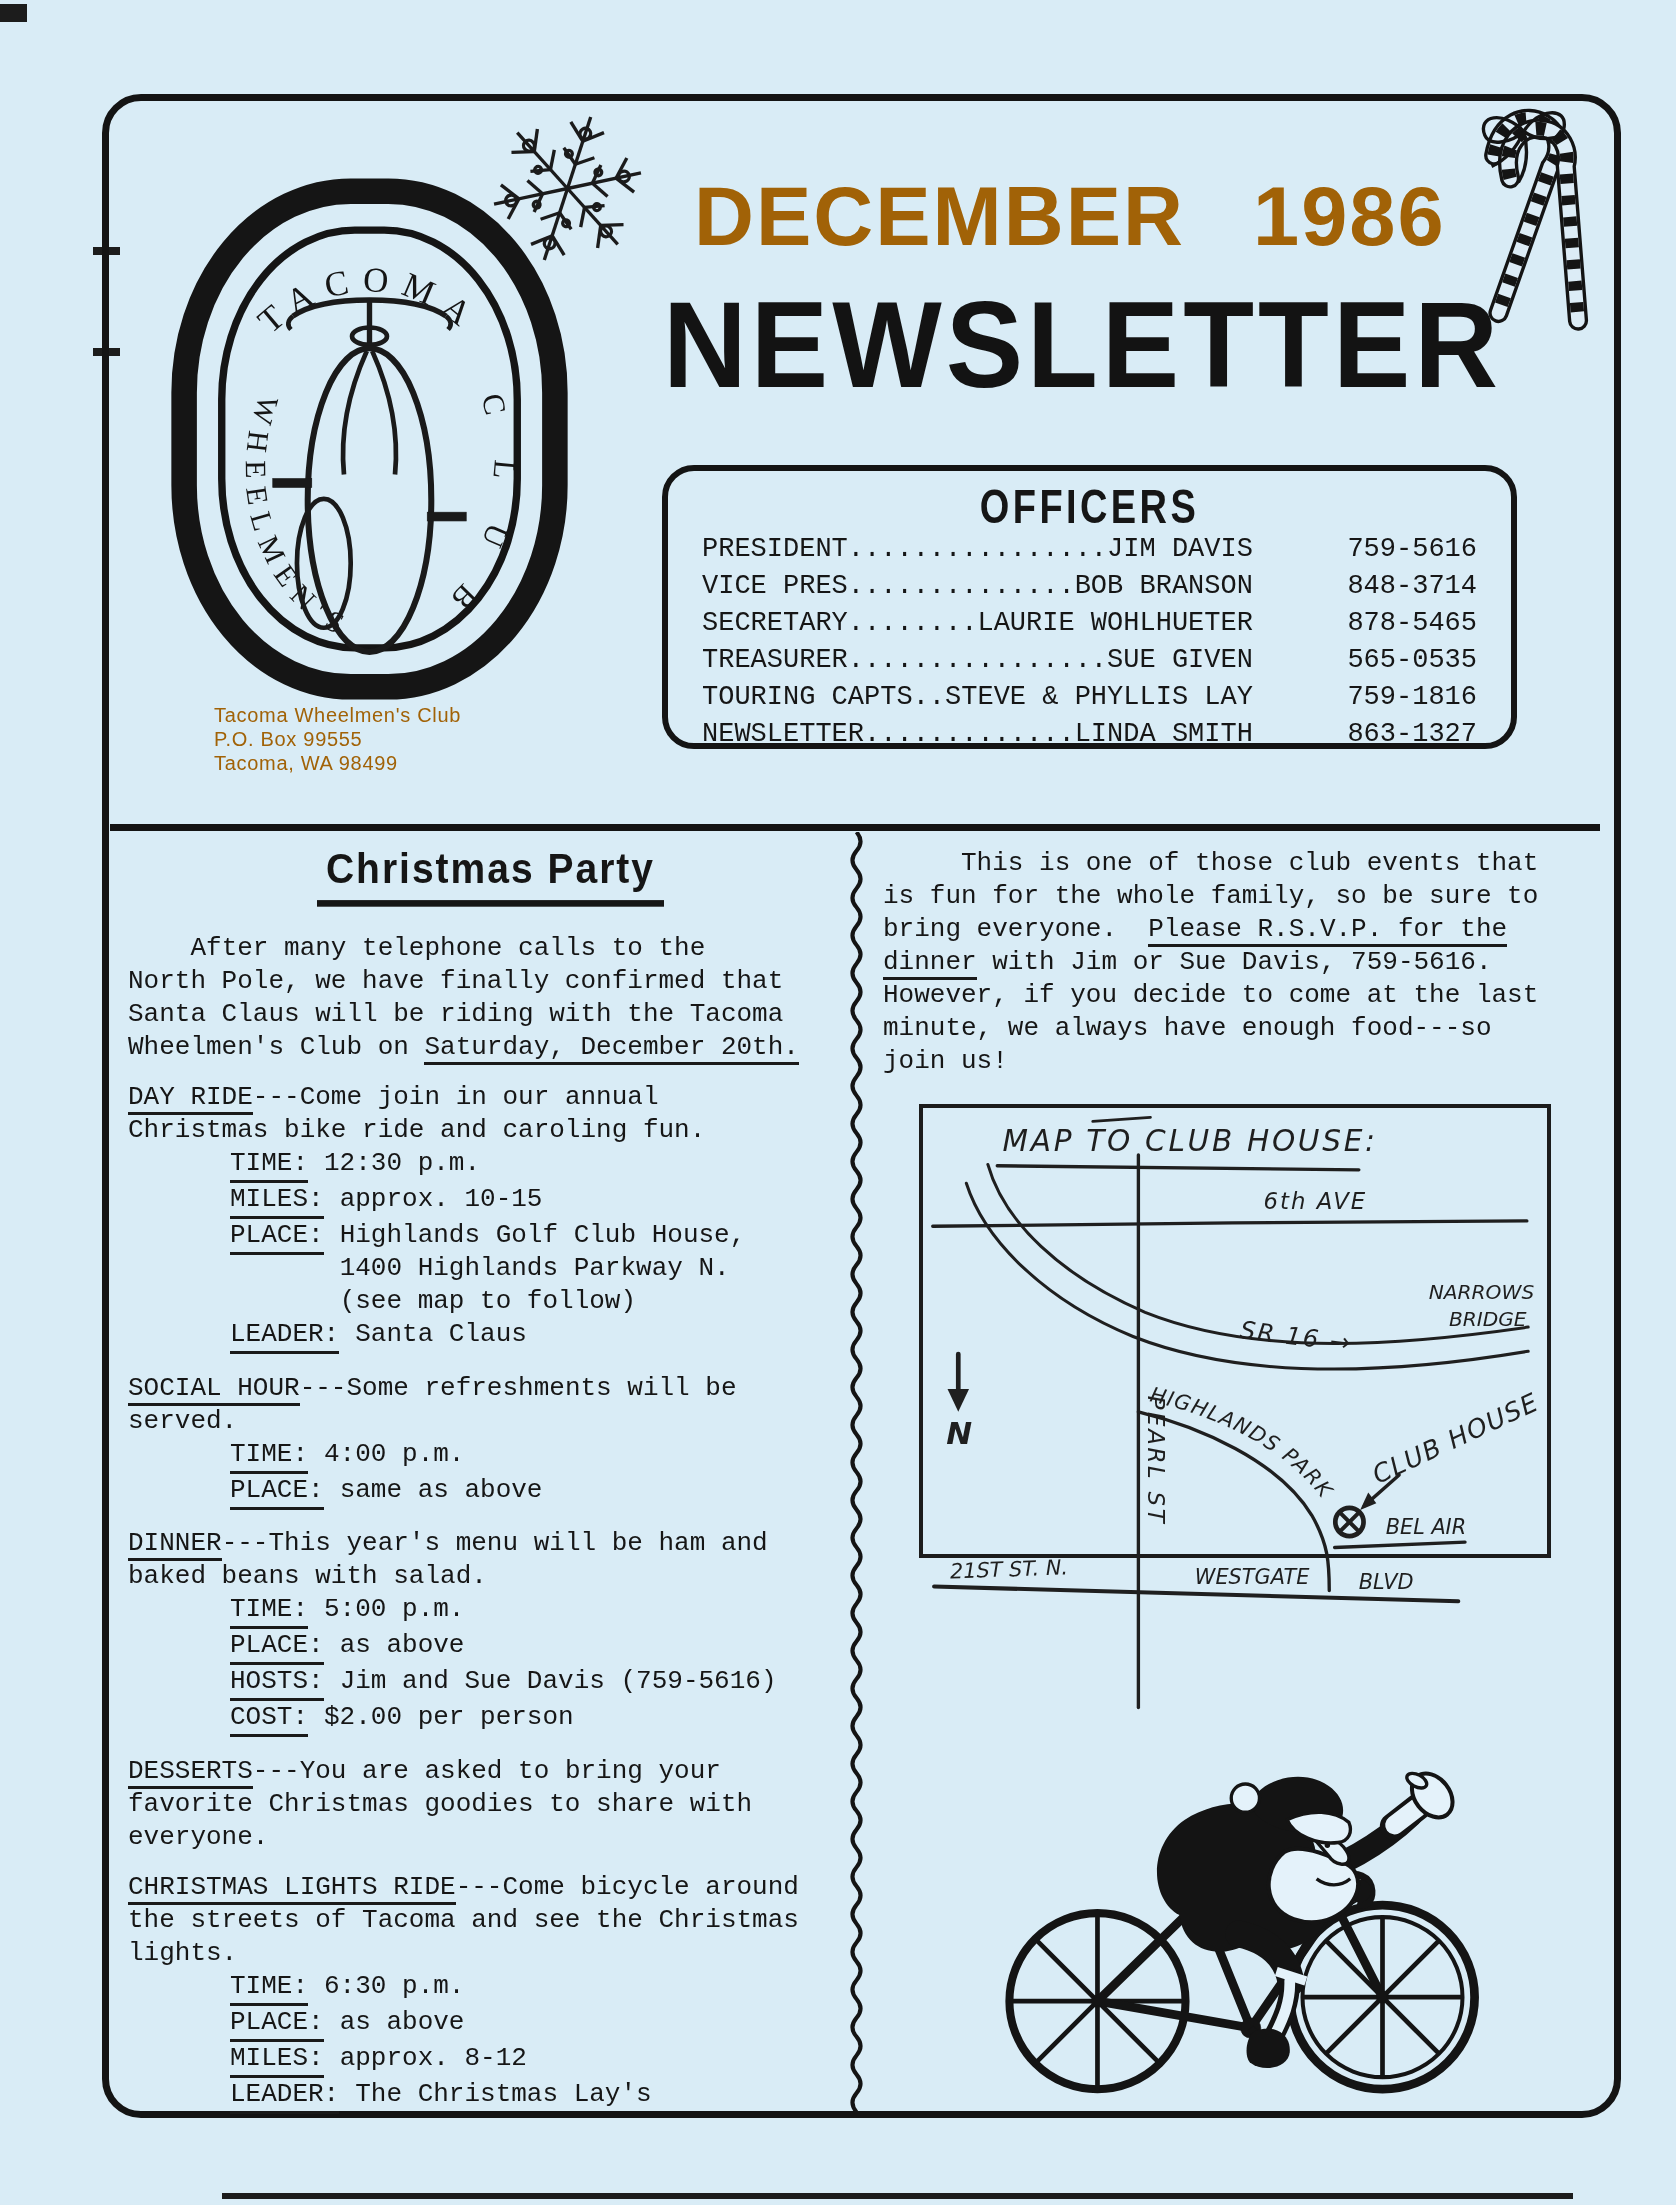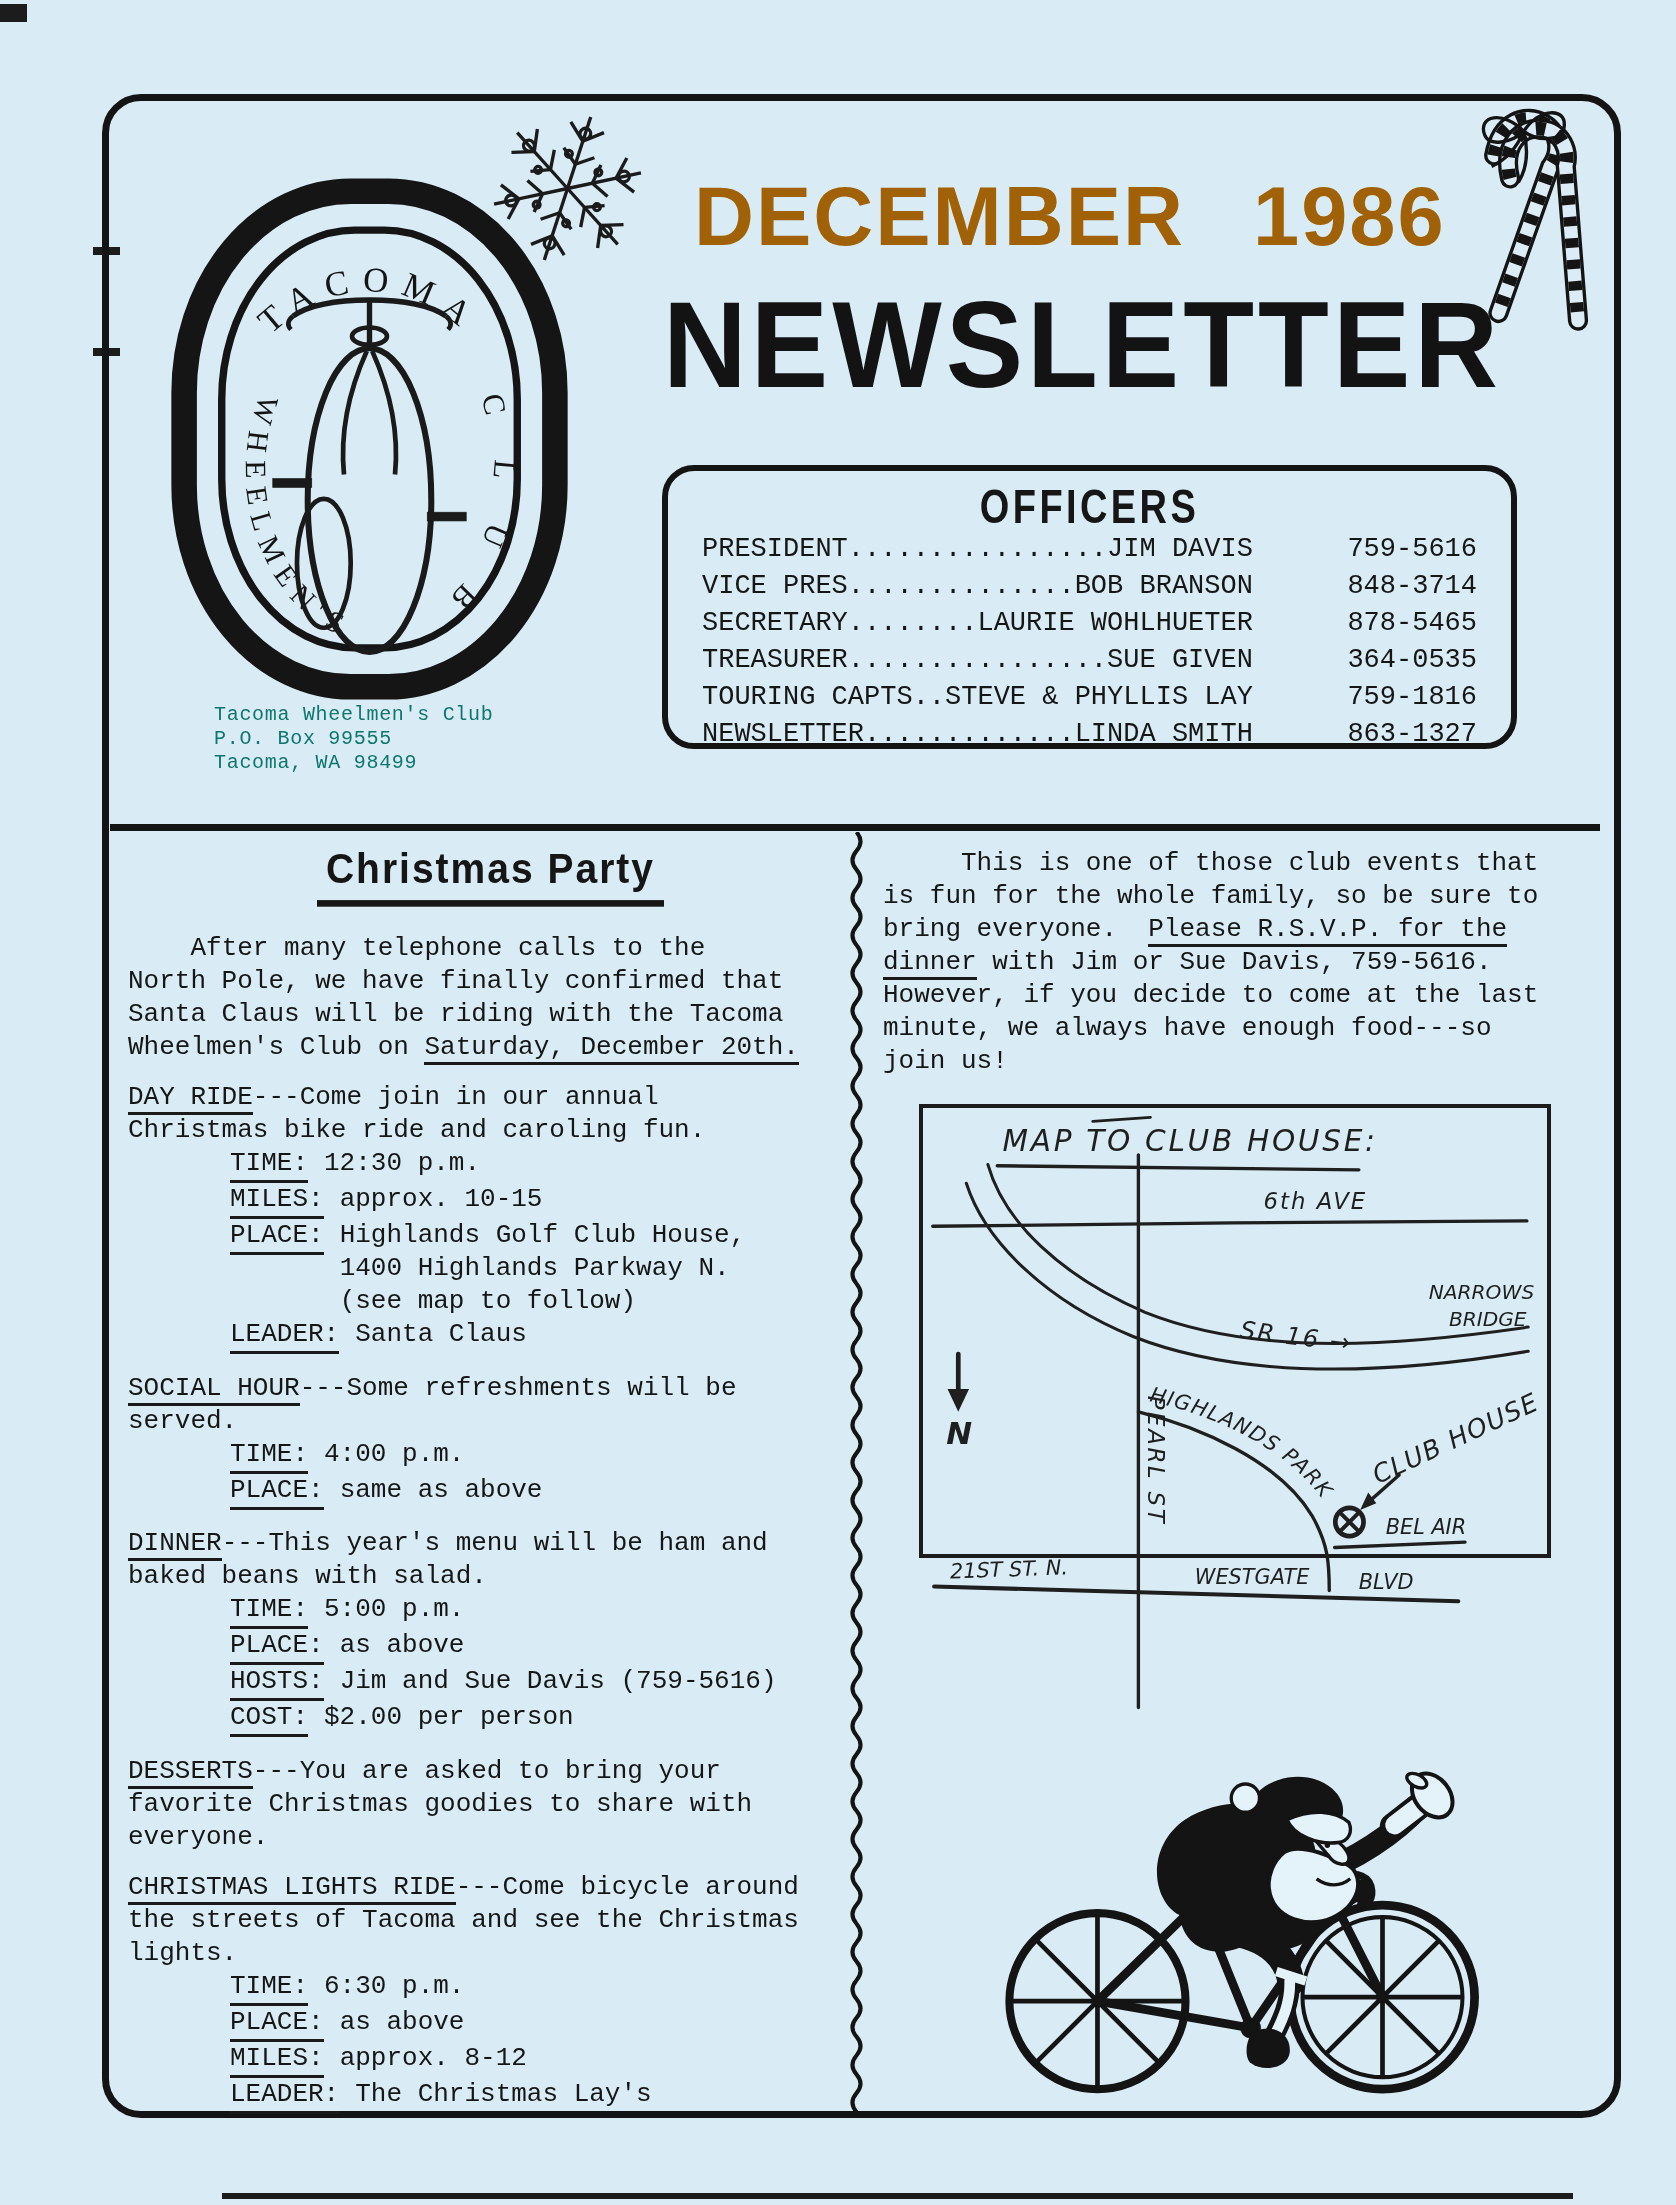--- a/index.html
+++ b/index.html
@@ -3,21 +3,21 @@
 <meta charset="utf-8">
 <style>
   html,body{margin:0;padding:0;}
   .page{position:relative;width:1677px;height:2205px;background:#d9ecf6;font-family:"Liberation Mono","DejaVu Sans Mono",monospace;color:#161616;overflow:hidden;}
   .artifact{position:absolute;background:#1c1c1c;}
   .frame{position:absolute;left:102px;top:94px;width:1505px;height:2010px;border:7.4px solid #141414;border-radius:39px;}
   .h-rule{position:absolute;left:110px;top:824px;width:1490px;height:6.7px;background:#141414;}
   .v-rule{position:absolute;left:843px;top:832px;}
   
   .logo{position:absolute;left:168px;top:176px;}
-  .address{position:absolute;left:214px;top:703px;font-family:Liberation Mono, monospace;font-size:20px;line-height:24px;color:#0f766e;letter-spacing:0.7px;}
+  .address{position:absolute;left:214px;top:703px;font-family:Liberation Sans, sans-serif;font-size:20px;line-height:24px;color:#a16207;letter-spacing:0.7px;}
   .snowflake{position:absolute;left:479px;top:100px;}
   .date-line{position:absolute;left:694px;top:169px;width:914px;font-family:"Liberation Sans","DejaVu Sans",sans-serif;font-weight:900;font-size:83px;letter-spacing:2px;word-spacing:43px;color:#a16207;}
   .big-title{position:absolute;left:663px;top:274px;width:941px;font-family:"Liberation Sans","DejaVu Sans",sans-serif;font-weight:900;font-size:116px;letter-spacing:4px;color:#131313;transform:scaleY(1.06);transform-origin:left top;}
   .candy{position:absolute;left:1454px;top:95px;}
   
   .officers{position:absolute;left:662px;top:465px;width:855px;height:284px;border:6.7px solid #141414;border-radius:32px;box-sizing:border-box;padding:9.4px 34px 0 34px;}
   .off-title{text-align:center;font-family:"Liberation Sans","DejaVu Sans",sans-serif;font-weight:900;font-size:38px;letter-spacing:3.4px;transform:scaleY(1.25);transform-origin:center top;height:51px;}
   .off-row{display:flex;justify-content:space-between;font-size:27px;line-height:37px;white-space:pre;}
   
   .col-left{position:absolute;left:128px;top:844px;width:725px;font-size:26px;}
@@ -171,21 +171,21 @@
       <path d="M 104,54 C 92,82 74,98 56,106"></path>
       <path d="M 104,54 C 112,86 108,110 96,130"></path>
     </g>
   </svg>
 
   <div class="officers">
     <div class="off-title">OFFICERS</div>
     <div class="off-row"><span>PRESIDENT................JIM DAVIS</span><span>759-5616</span></div>
     <div class="off-row"><span>VICE PRES..............BOB BRANSON</span><span>848-3714</span></div>
     <div class="off-row"><span>SECRETARY........LAURIE WOHLHUETER</span><span>878-5465</span></div>
-    <div class="off-row"><span>TREASURER................SUE GIVEN</span><span>364-0535</span></div>
+    <div class="off-row"><span>TREASURER................SUE GIVEN</span><span>565-0535</span></div>
     <div class="off-row"><span>TOURING CAPTS..STEVE &amp; PHYLLIS LAY</span><span>759-1816</span></div>
     <div class="off-row"><span>NEWSLETTER.............LINDA SMITH</span><span>863-1327</span></div>
   </div>
 
   <div class="col-left">
     <div class="head-wrap"><span class="col-heading">Christmas Party</span></div>
     <p class="para"><span class="pre">    After many telephone calls to the
 North Pole, we have finally confirmed that
 Santa Claus will be riding with the Tacoma
 Wheelmen's Club on </span><span class="pre u">Saturday, December 20th.</span></p>

